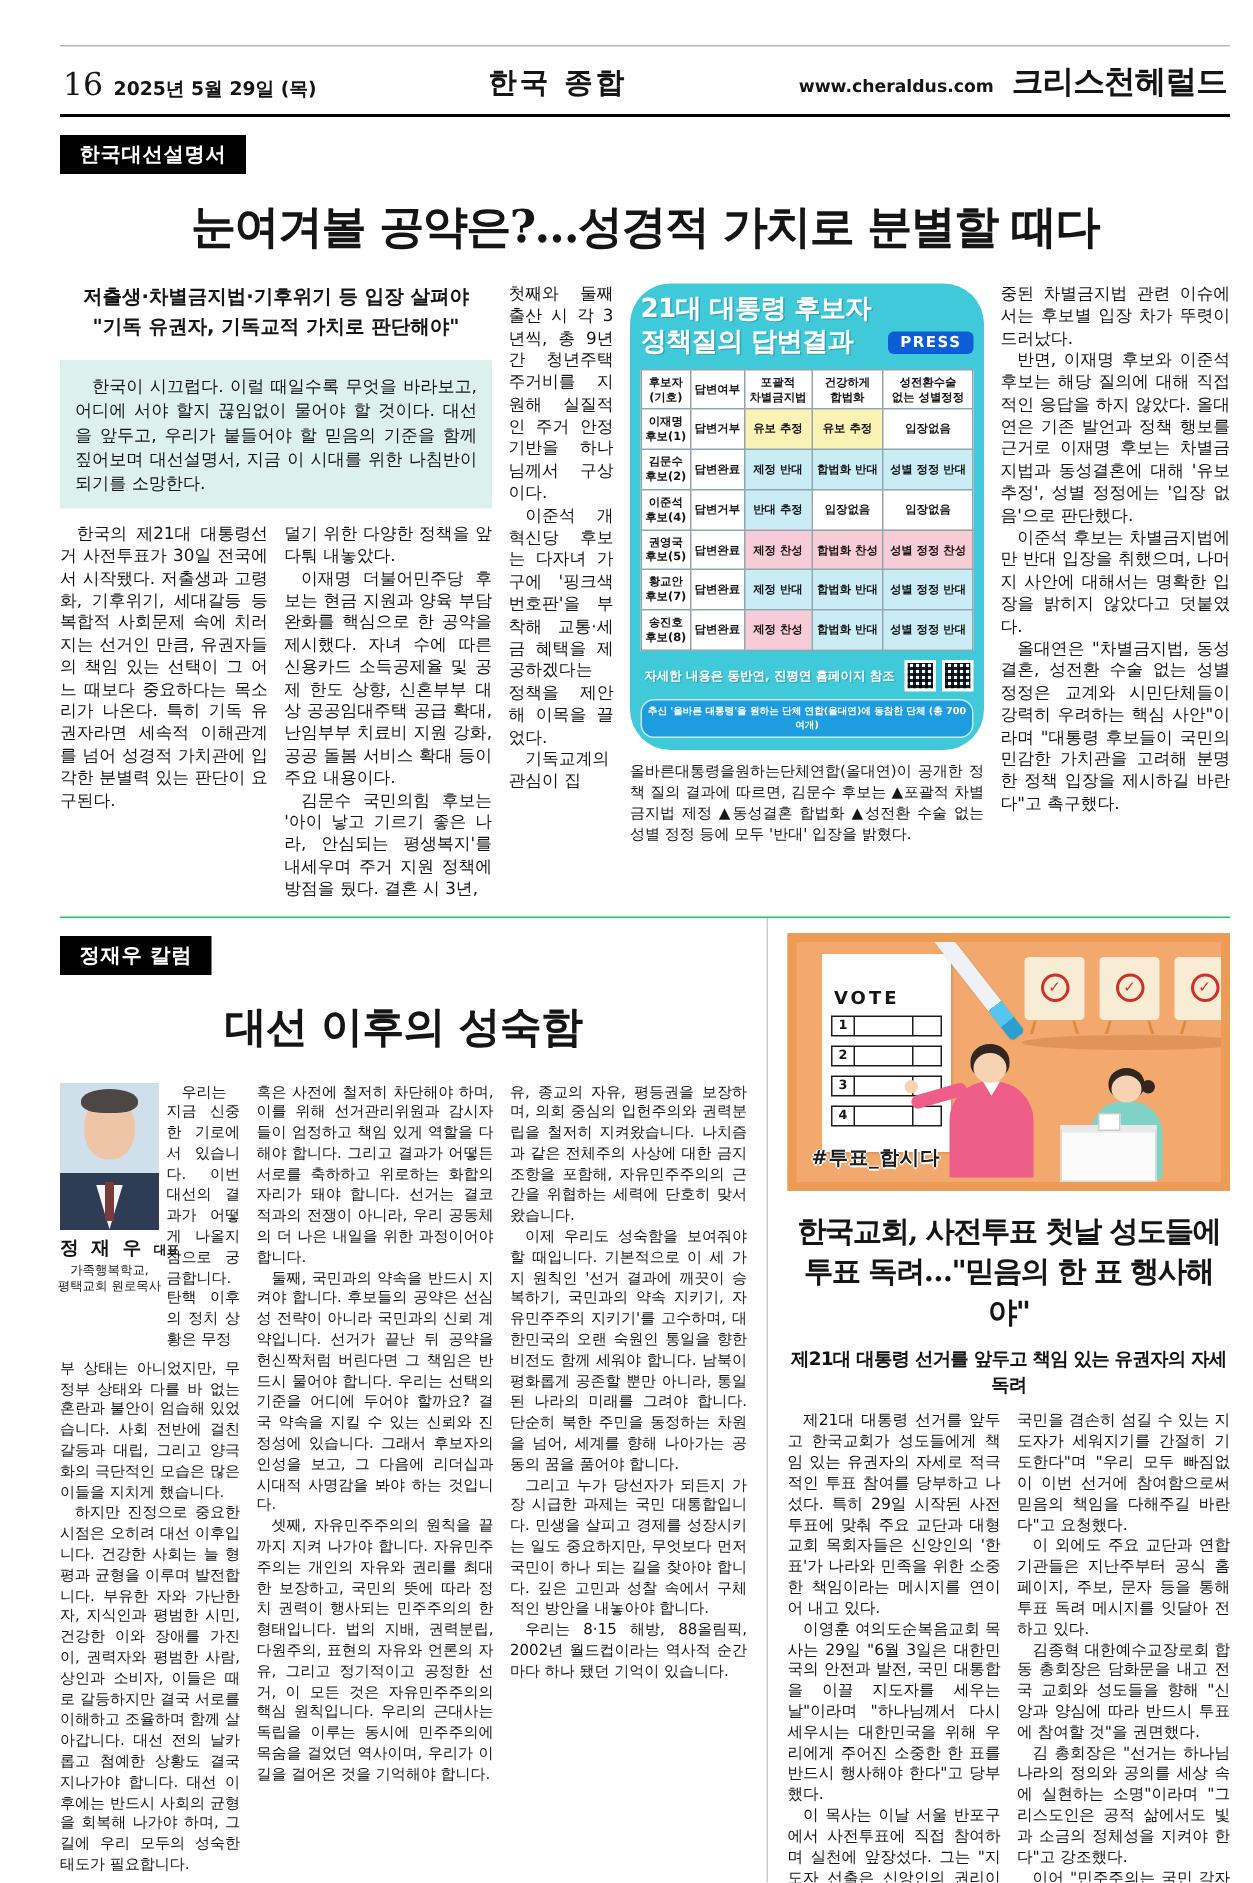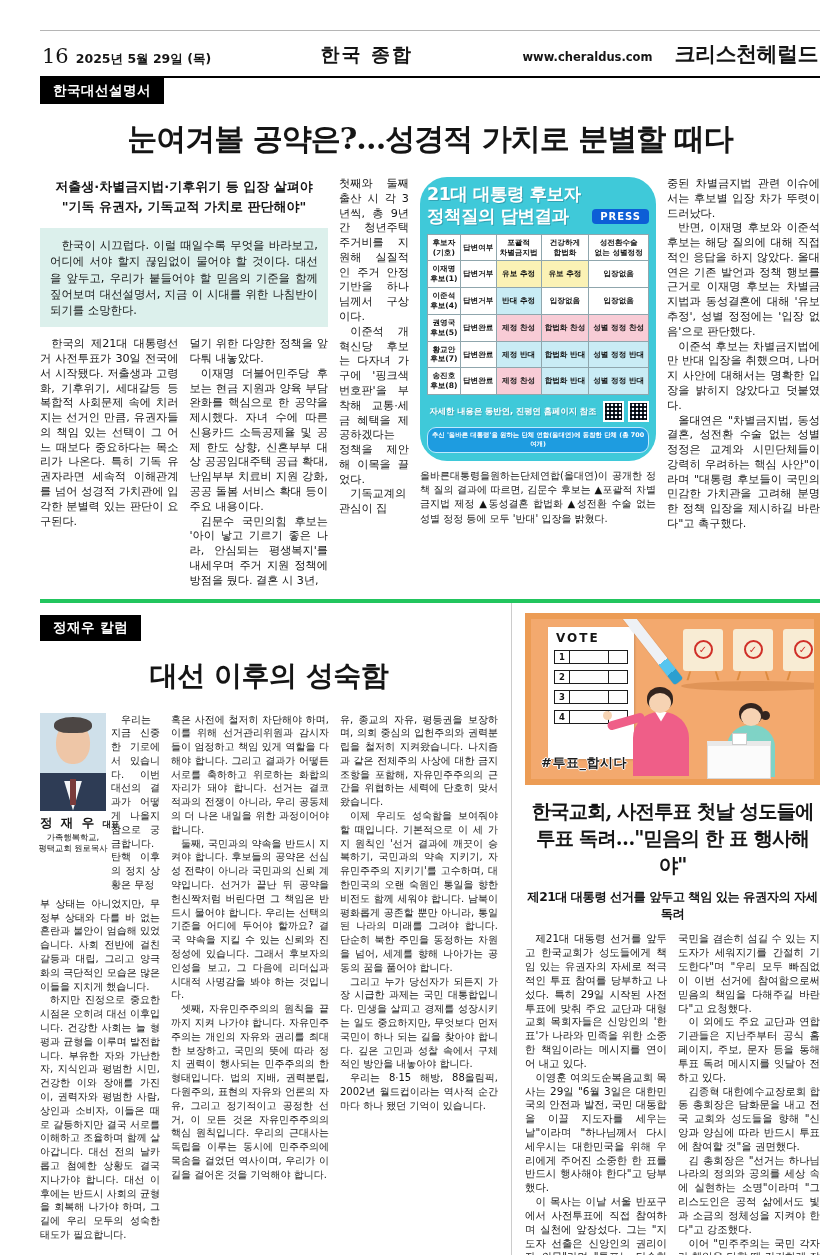--- a/index.html
+++ b/index.html
@@ -7,32 +7,32 @@
   body { height: 1255px; overflow: hidden; font-family: "DejaVu Sans", sans-serif; }
   .page { padding: 0 15px 0 40px; }
 
   
   .hdr { margin-top: 30px; display: flex; align-items: flex-end; justify-content: space-between;
          border-top: 1px solid #b5b5b5; border-bottom: 2px solid #000; padding: 9px 2px 8px; }
   .hdr-left { display: flex; align-items: baseline; gap: 7px; }
   .pagenum { font-family: "DejaVu Serif", serif; font-size: 21px; }
   .hdr-date { font-size: 12.5px; font-weight: bold; }
   .hdr-center { font-size: 19px; font-weight: 800; letter-spacing: 2px; }
-  .hdr-right { display: flex; align-items: baseline; gap: 22px; }
+  .hdr-right { display: flex; align-items: baseline; gap: 12px; }
   .hdr-site { font-size: 11.5px; font-weight: bold; }
   .masthead { font-size: 21px; font-weight: 800; letter-spacing: -0.5px; }
 
   
   .tag { display: inline-block; background: #000; color: #fff; font-weight: bold;
          font-size: 13.5px; padding: 4px 13px; letter-spacing: 0.5px; }
   .bodytext p { font-size: 11.2px; line-height: 1.32; text-align: justify; text-indent: 1em; }
   .cont p:first-child { text-indent: 0; }
 
   
-  .art1 { border-bottom: 4px solid #22c55e; padding-bottom: 10px; }
+  .art1 { padding-top: 12px; border-bottom: 1px solid #22c55e; padding-bottom: 10px; }
   .a1-headline { text-align: center; font-family: "DejaVu Serif", serif; font-weight: 800;
                  font-size: 30px; letter-spacing: -1px; margin: 15px 0 17px; }
   .a1-row { display: flex; gap: 11px; }
   .a1-left { width: 288px; flex: none; }
   .subheads { text-align: center; font-weight: bold; font-size: 13px; line-height: 1.55; margin-bottom: 11px; }
   .lede { background: #dcf0ec; padding: 9px 10px; font-size: 11.4px; line-height: 1.42;
           text-align: justify; text-indent: 1em; }
   .a1-cols { display: flex; gap: 11px; margin-top: 10px; }
   .a1-cols > div { flex: 1; min-width: 0; }
   .a1-c3 { width: 70px; flex: none; }
@@ -95,21 +95,21 @@
   .photo-tie { position: absolute; left: 30px; bottom: 6px; width: 6px; height: 26px;
                background: #7a3b3b; }
   .author-name { margin-top: 4px; font-weight: 800; font-size: 12.5px; letter-spacing: 2px; white-space: nowrap; }
   .author-role { font-size: 8.5px; font-weight: bold; letter-spacing: 0; }
   .author-org { font-size: 8.3px; line-height: 1.4; white-space: nowrap; margin-left: -7px; width: 80px; }
   .sidetext { flex: 1; min-width: 0; }
 
   
   .illus { position: relative; height: 172px; background: #f3a96e; border: 6px solid #ec9c55; overflow: hidden; }
   .ballot { position: absolute; left: 17px; top: 8px; width: 86px; height: 132px; background: #fff;
-            padding: 4px 6px; box-shadow: 1px 1px 2px rgba(0,0,0,.15); }
+            padding: 22px 6px; box-shadow: 1px 1px 2px rgba(0,0,0,.15); }
   .vote-label { font-weight: 800; font-size: 12px; letter-spacing: 2px; margin: 0 0 5px 2px; }
   .ballot-row { display: flex; height: 14px; border: 1.5px solid #1c1c1c; margin-bottom: 6px; }
   .ballot-num { width: 15px; border-right: 1.5px solid #1c1c1c; font-size: 8.5px; font-weight: bold;
                 display: flex; align-items: center; justify-content: center; }
   .ballot-mid { flex: 1; border-right: 1.5px solid #1c1c1c; }
   .ballot-end { width: 18px; }
   .pencil { position: absolute; left: 116px; top: -14px; width: 11px; height: 86px;
             background: linear-gradient(180deg,#eef1f5 0 70%,#56c5ef 70% 86%,#2c9fd0 86% 100%);
             transform: rotate(-38deg); border-radius: 3px; box-shadow: 0 0 1px rgba(0,0,0,.25); }
   .booth { position: absolute; top: 10px; width: 40px; height: 42px; background: #f8ecd4;
@@ -241,20 +241,28 @@
             <tbody>
               <tr>
                 <td>이재명
 후보(1)</td>
                 <td>답변거부</td>
                 <td data-c="yellow">유보 추정</td>
                 <td data-c="yellow">유보 추정</td>
                 <td data-c="white">입장없음</td>
               </tr>
               <tr>
+                <td>김문수
+후보(2)</td>
+                <td>답변완료</td>
+                <td data-c="cyan">제정 반대</td>
+                <td data-c="cyan">합법화 반대</td>
+                <td data-c="cyan">성별 정정 반대</td>
+              </tr>
+              <tr>
                 <td>이준석
 후보(4)</td>
                 <td>답변거부</td>
                 <td data-c="cyan">반대 추정</td>
                 <td data-c="white">입장없음</td>
                 <td data-c="white">입장없음</td>
               </tr>
               <tr>
                 <td>권영국
 후보(5)</td>

